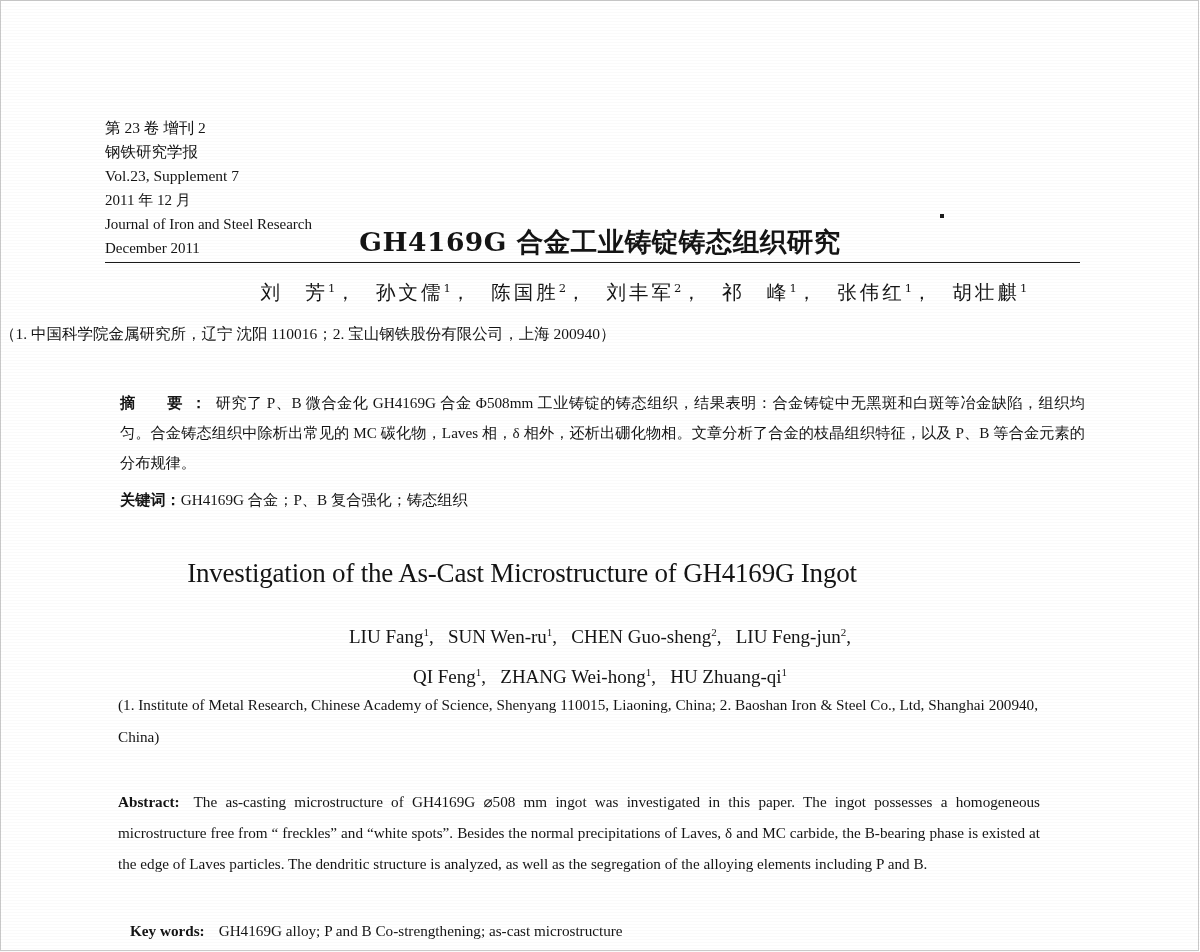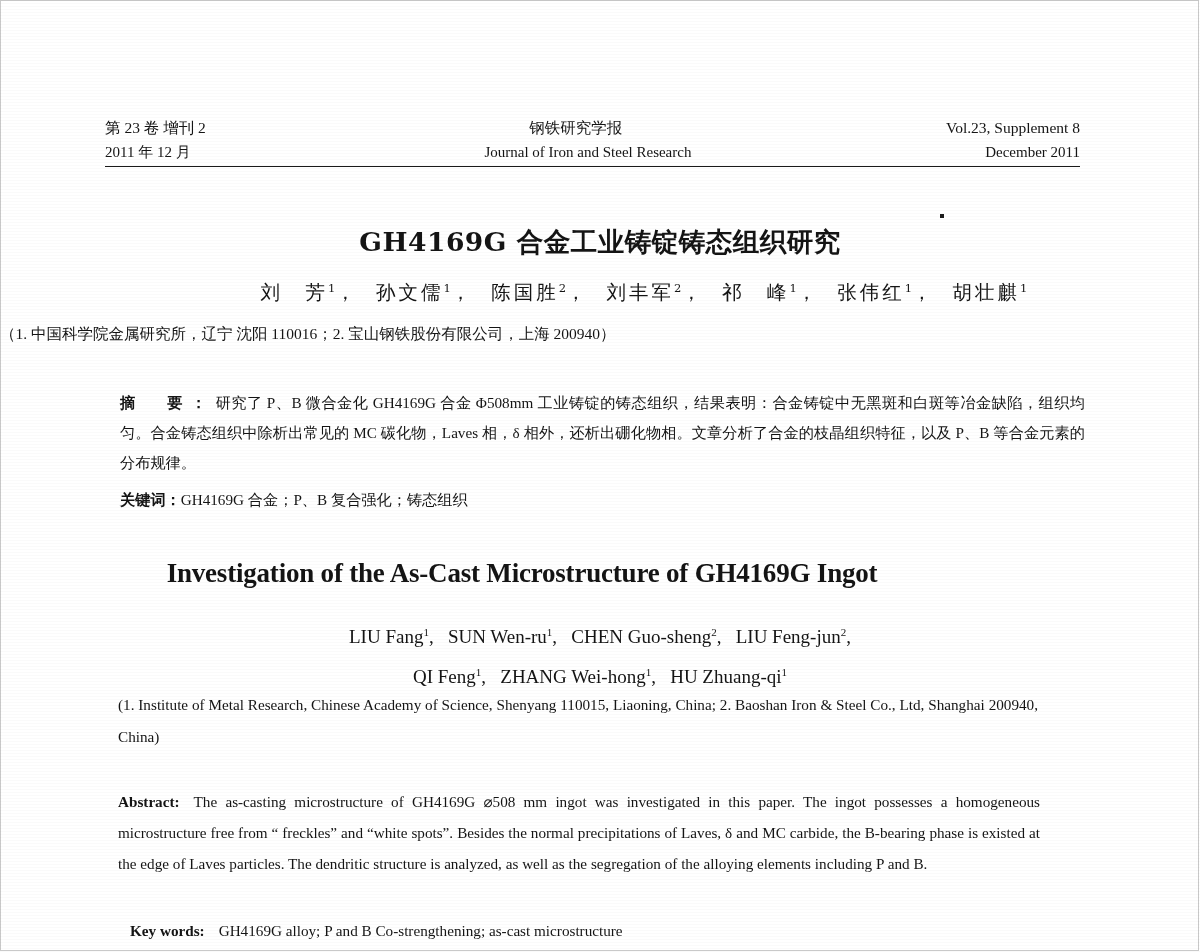--- a/index.html
+++ b/index.html
@@ -44,20 +44,21 @@
     top: 116px;
     width: 975px;
   }
   .runhead-row {
     display: flex;
     align-items: baseline;
     justify-content: flex-end;
     font-size: 15.5px;
     line-height: 24px;
     white-space: nowrap;
+    flex-direction: column;
   }
   .runhead-row .rh-left  { flex: 0 0 auto; text-align: left; }
   .runhead-row .rh-mid   { flex: 1 1 auto; text-align: center; }
   .runhead-row .rh-right { flex: 0 0 auto; text-align: right; }
   .runhead-row.second { font-size: 15px; }
   .runhead-rule {
     margin-top: 2px;
     border-bottom: 1.4px solid #1a1a1a;
     width: 975px;
   }
@@ -135,21 +136,21 @@
   .cn-kw .lbl { font-weight: bold; }
 
   
   .en-title {
     position: absolute;
     left: 0;
     top: 558px;
     width: 1044px;
     text-align: center;
     font-size: 27px;
-    font-weight: bold;
+    font-weight: normal;
     letter-spacing: -0.2px;
   }
   .en-authors {
     position: absolute;
     left: 0;
     top: 615px;
     width: 1200px;
     text-align: center;
     font-size: 19px;
     line-height: 34px;
@@ -207,21 +208,21 @@
 <body>
 
 <div class="page-frame"></div>
 
 <div class="sheet">
 
   <div class="runhead">
     <div class="runhead-row first">
       <span class="rh-left">第 23 卷 增刊 2</span>
       <span class="rh-mid">钢铁研究学报</span>
-      <span class="rh-right">Vol.23, Supplement 8</span>
+      <span class="rh-right">Vol.23, Supplement 7</span>
     </div>
     <div class="runhead-row second">
       <span class="rh-left">2011 年 12 月</span>
       <span class="rh-mid">Journal of Iron and Steel Research</span>
       <span class="rh-right">December 2011</span>
     </div>
     <div class="runhead-rule"></div>
   </div>
 
   <div class="cn-title">GH4169G 合金工业铸锭铸态组织研究</div>

